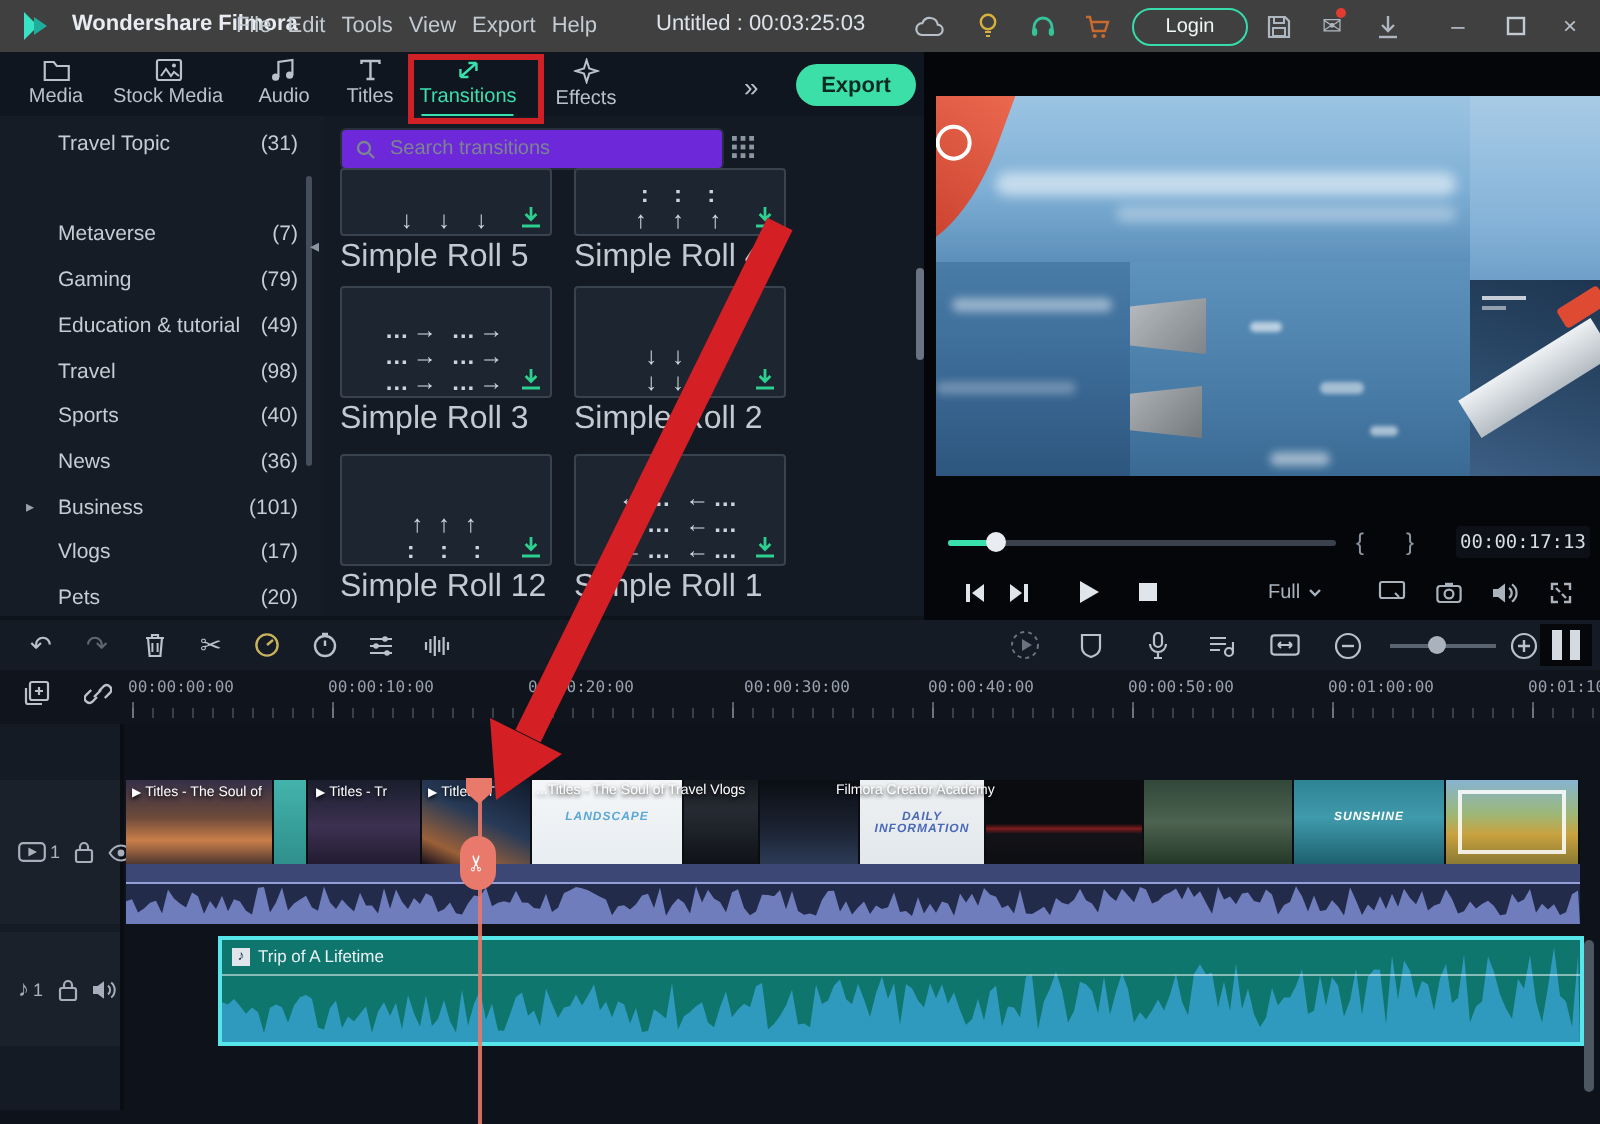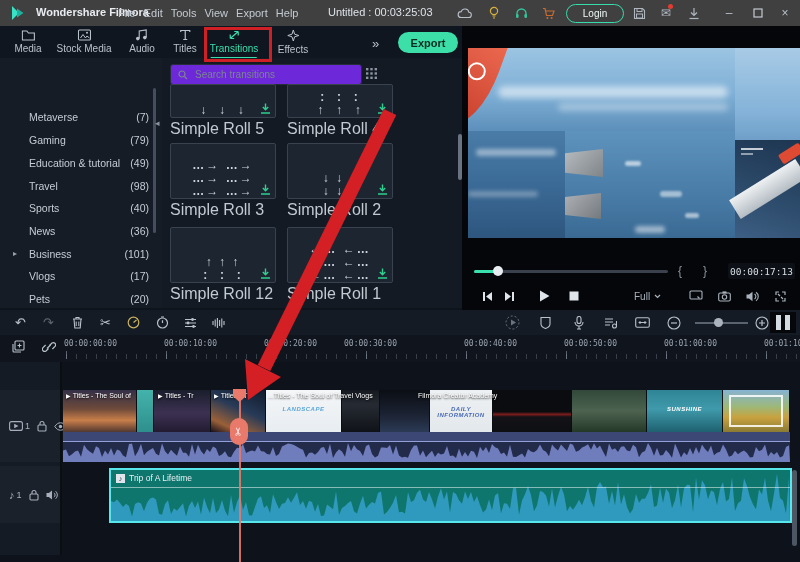--- a/index.html
+++ b/index.html
@@ -226,20 +226,24 @@
           </svg>
         </div>
         <div class="tab-label">Effects</div>
       </div>
     </div>
   <div id="more-tabs" class="abs">»</div>
   <div id="export-btn" class="abs">Export</div>
   <div id="red-box" class="abs"></div>
 
   <div id="sidebar" class="abs">
+      <div class="side-item" style="top: 3px;">
+        <div class="lbl">Travel Topic</div>
+        <div class="cnt">(31)</div>
+      </div>
       <div class="side-item" style="top: 48.4px;">
         <div class="lbl">Metaverse</div>
         <div class="cnt">(7)</div>
       </div>
       <div class="side-item" style="top: 71.1px;">
         <div class="lbl">Gaming</div>
         <div class="cnt">(79)</div>
       </div>
       <div class="side-item" style="top: 93.8px;">
         <div class="lbl">Education &amp; tutorial</div>
@@ -564,21 +568,21 @@
         <svg width="14" height="12" viewBox="0 0 14 12">
             <path d="M5.5 8.5L3 11a2.3 2.3 0 0 1-3.2-3.2L2.6 5" fill="none" stroke="#b9c1ca" stroke-width="1.2" transform="translate(1,-1)"></path>
             <path d="M7.5 3.5L10 1a2.3 2.3 0 0 1 3.2 3.2L10.4 7" fill="none" stroke="#b9c1ca" stroke-width="1.2" transform="translate(0,1)"></path>
             <path d="M5 7.5l3.5-3.5" stroke="#b9c1ca" stroke-width="1.2"></path>
           </svg>
       </div>
       <div id="ruler-labels">
           <div class="ruler-label" style="left: 64px;">00:00:00:00</div>
           <div class="ruler-label" style="left: 164px;">00:00:10:00</div>
           <div class="ruler-label" style="left: 264px;">00:00:20:00</div>
-          <div class="ruler-label" style="left: 344px;">00:00:30:00</div>
+          <div class="ruler-label" style="left: 372px;">00:00:30:00</div>
           <div class="ruler-label" style="left: 464px;">00:00:40:00</div>
           <div class="ruler-label" style="left: 564px;">00:00:50:00</div>
           <div class="ruler-label" style="left: 664px;">00:01:00:00</div>
           <div class="ruler-label" style="left: 764px;">00:01:10:00</div>
         </div>
       <div id="ticks-major"></div>
       <div id="ticks-minor"></div>
     </div>
 
     <div id="tracks">

